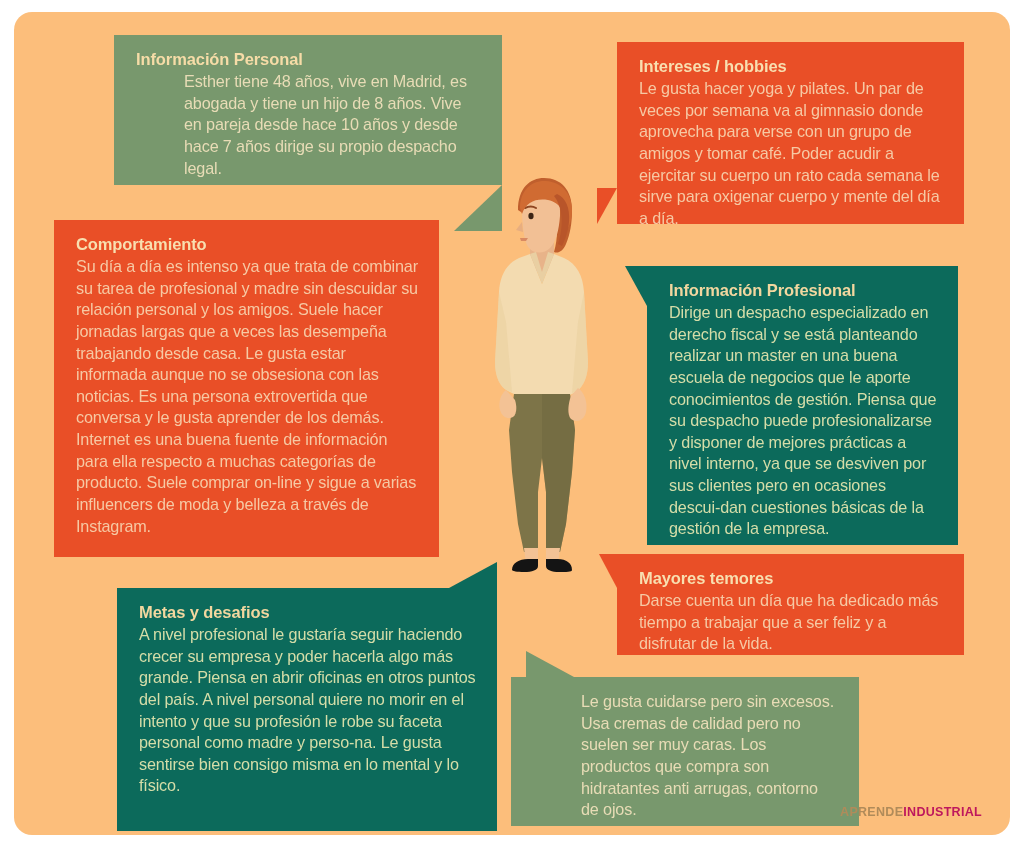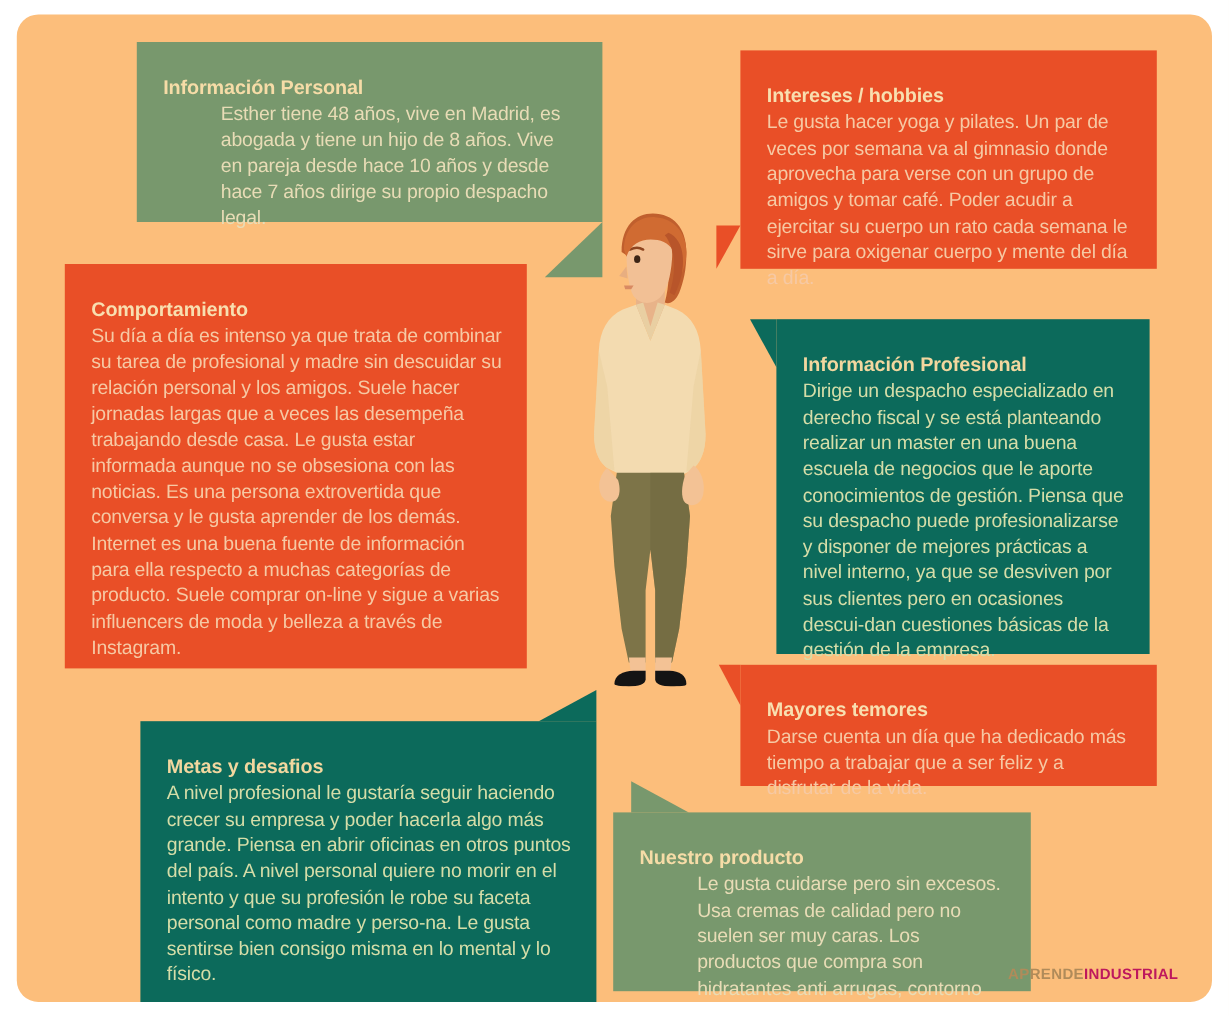--- a/index.html
+++ b/index.html
@@ -32,21 +32,21 @@
   
   .bubble {
     position: absolute;
     box-sizing: border-box;
     color: #f7d9a8;
   }
   .bubble .body {
     position: absolute;
     left: 0; top: 0; right: 0; bottom: 0;
     box-sizing: border-box;
-    padding: 28px 20px 14px 22px;
+    padding: 14px 20px 14px 22px;
   }
   .bubble h3 {
     margin: 0 0 1px 0;
     font-size: 16.5px;
     font-weight: bold;
     letter-spacing: -0.1px;
     line-height: 1.28;
   }
   .bubble p {
     margin: 0;
@@ -107,21 +107,21 @@
         border-style: solid; border-width: 40px 0 0 22px;
         border-left-color: transparent; border-top-color: #0c6a5b;
         border-right-color: transparent; border-bottom-color: transparent; }
 
   #bubble-temores       { left: 603px;  top: 542px; width: 347px; height: 101px; }
   #bubble-temores .tail { left: -18px; top: 0px;
         border-style: solid; border-width: 34px 0 0 18px;
         border-left-color: transparent; border-top-color: #e94f27;
         border-right-color: transparent; border-bottom-color: transparent; }
 
-  #bubble-metas         { left: 103px;  top: 589px; width: 380px; height: 243px; }
+  #bubble-metas         { left: 103px;  top: 576px; width: 380px; height: 243px; }
   #bubble-metas .tail { left: 332px; top: -26px;
         border-style: solid; border-width: 0 0 26px 48px;
         border-left-color: transparent; border-bottom-color: #0c6a5b;
         border-top-color: transparent; border-right-color: transparent; }
 
   #bubble-producto      { left: 497px;  top: 665px; width: 348px; height: 149px; }
   #bubble-producto .tail { left: 15px; top: -26px;
         border-style: solid; border-width: 0 48px 26px 0;
         border-right-color: transparent; border-bottom-color: #78986d;
         border-top-color: transparent; border-left-color: transparent; }
@@ -260,21 +260,20 @@
       <span class="tail"></span>
       <div class="body">
         <h3>Metas y desafios</h3>
         <p>A nivel profesional le gustaría seguir haciendo crecer su empresa y poder hacerla algo más grande. Piensa en abrir oficinas en otros puntos del país. A nivel personal quiere no morir en el intento y que su profesión le robe su faceta personal como madre y perso-na. Le gusta sentirse bien consigo misma en lo mental y lo físico.</p>
       </div>
     </div>
 
     <div class="bubble t-green" id="bubble-producto">
       <span class="tail"></span>
       <div class="body">
-        <h3>Nuestro producto</h3>
         <p>Le gusta cuidarse pero sin excesos. Usa cremas de calidad pero no suelen ser muy caras. Los productos que compra son hidratantes anti arrugas, contorno de ojos.</p>
       </div>
     </div>
 
     <div class="logo"><span class="a">APRENDE</span><span class="b">INDUSTRIAL</span></div>
 
   </div>
 </div>
 
 </body></html>

